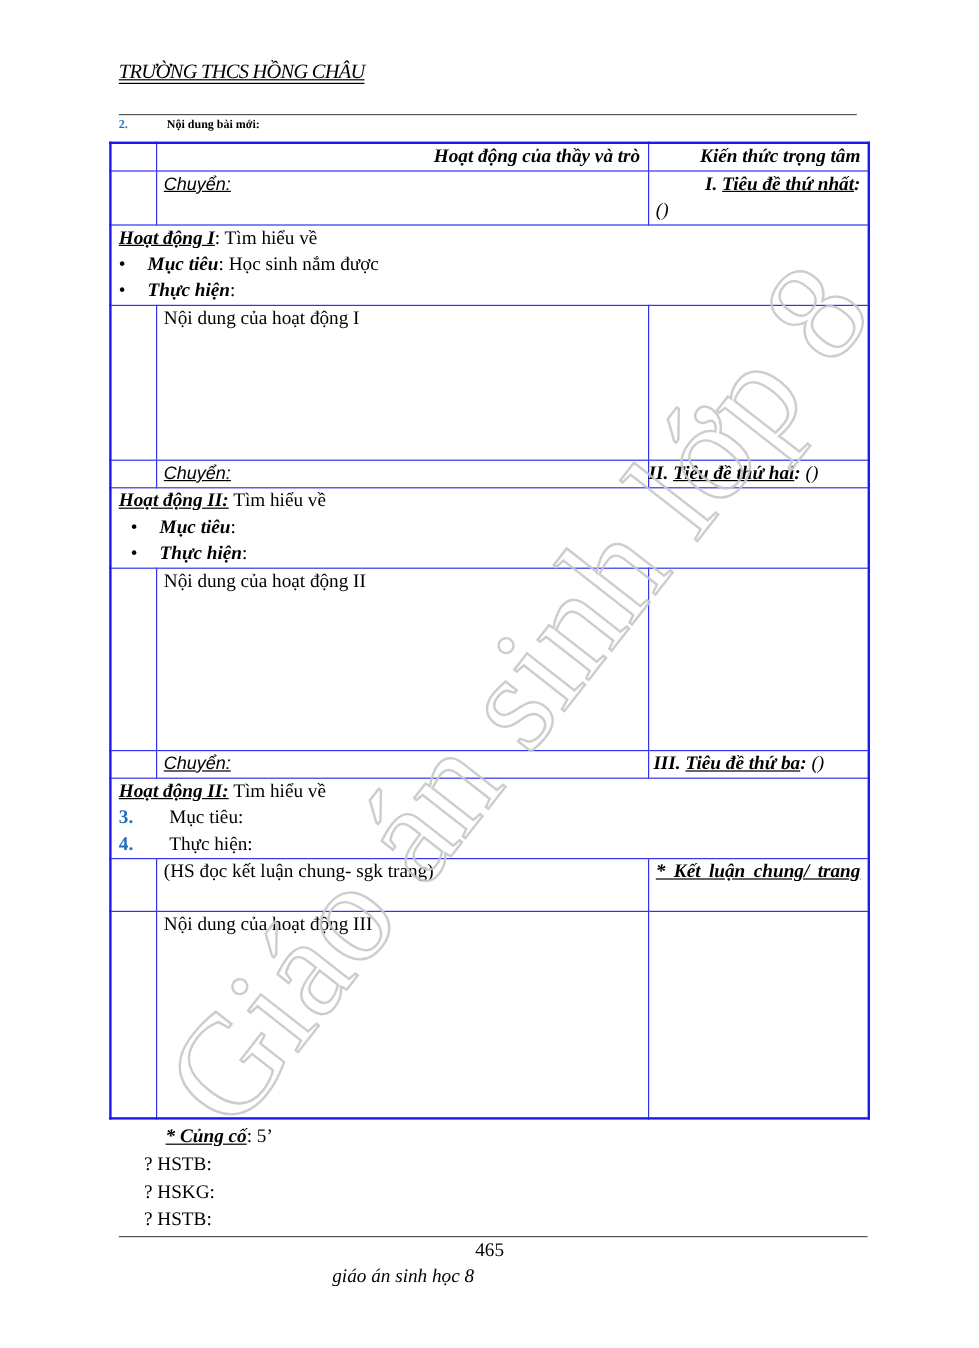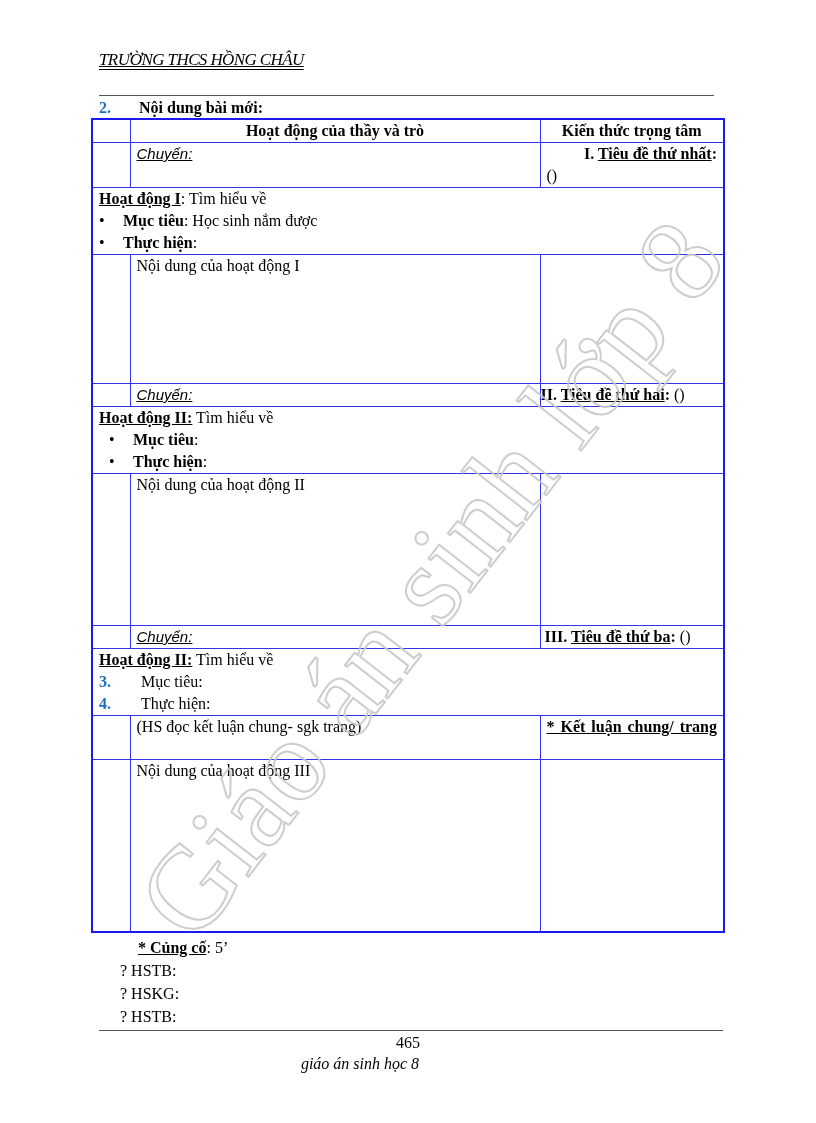--- a/index.html
+++ b/index.html
@@ -4,44 +4,44 @@
 <style>
   html, body { margin:0; padding:0; background:#ffffff; }
   body { width:816px; height:1123px; position:relative; overflow:hidden;
          font-family:"Liberation Serif", "DejaVu Serif", serif; color:#000; }
   .page { position:absolute; left:0; top:0; width:816px; height:1123px; }
   .hdr { position:absolute; left:99px; top:50px; font-size:17px; font-weight:normal;
          font-style:italic; text-decoration:underline; text-decoration-style:double;
          letter-spacing:-0.6px; }
   .hdr-line { position:absolute; left:99px; top:95px; width:615px; height:0;
               border-top:1px solid #555; }
-  .section { position:absolute; left:99px; top:99px; font-size:16px; font-weight:bold; }
+  .section { position:absolute; left:99px; top:99px; font-size:10px; font-weight:bold; }
   .section .num { color:#1f6fbf; display:inline-block; width:40px; }
   table.main { position:absolute; left:91px; top:118px; width:634px; border-collapse:collapse;
                border:2px solid #1a1aee; font-size:16px; table-layout:fixed; }
   table.main td { border:1px solid #3333ee; padding:0 6px; vertical-align:top; line-height:22px; }
   .c1 { width:38px; }
   .c3 { width:184px; }
-  .th { font-weight:bold; text-align:center; }
+  .th { font-weight:bold; text-align:right;font-style:italic; }
   .chuyen { font-style:italic; text-decoration:underline;
             font-family:"Liberation Sans","DejaVu Sans",sans-serif; font-size:15px; }
-  .bold { font-weight:bold; }
+  .bold { font-weight:bold;font-style:italic; }
   .u { text-decoration:underline; }
   .right { text-align:right; }
   .just { text-align:justify; text-align-last:justify; }
   .bullet-row { display:flex; align-items:baseline; }
   .dot { width:24px; display:inline-block; }
   .numc { color:#1f6fbf; font-weight:bold; display:inline-block; width:42px; }
   .indent { padding-left:20px;margin-left:12px; }
   .after { position:absolute; left:120px; top:936px; font-size:16px; line-height:23px; }
   .after .cc { padding-left:18px; }
   .foot-line { position:absolute; left:99px; top:1030px; width:624px; border-top:1px solid #555; }
   .pnum { position:absolute; left:0; width:816px; top:1034px; text-align:center; font-size:16px; }
   .ftitle { position:absolute; left:0; width:672px; top:1055px; text-align:center;
-            font-size:16px; font-style:italic;padding-left:24px; }
+            font-size:16px; font-style:italic; }
   .wm { position:absolute; left:70px; top:560px; font-size:118px;
         font-family:"Liberation Serif","DejaVu Serif",serif; color:transparent;
         -webkit-text-stroke:2px #c8c8c8; transform:rotate(-52deg); transform-origin:left top;
         white-space:nowrap; pointer-events:none; opacity:0.9; left:110px; top:880px; }
 </style>
 </head>
 <body>
 
 <div class="page">
 

